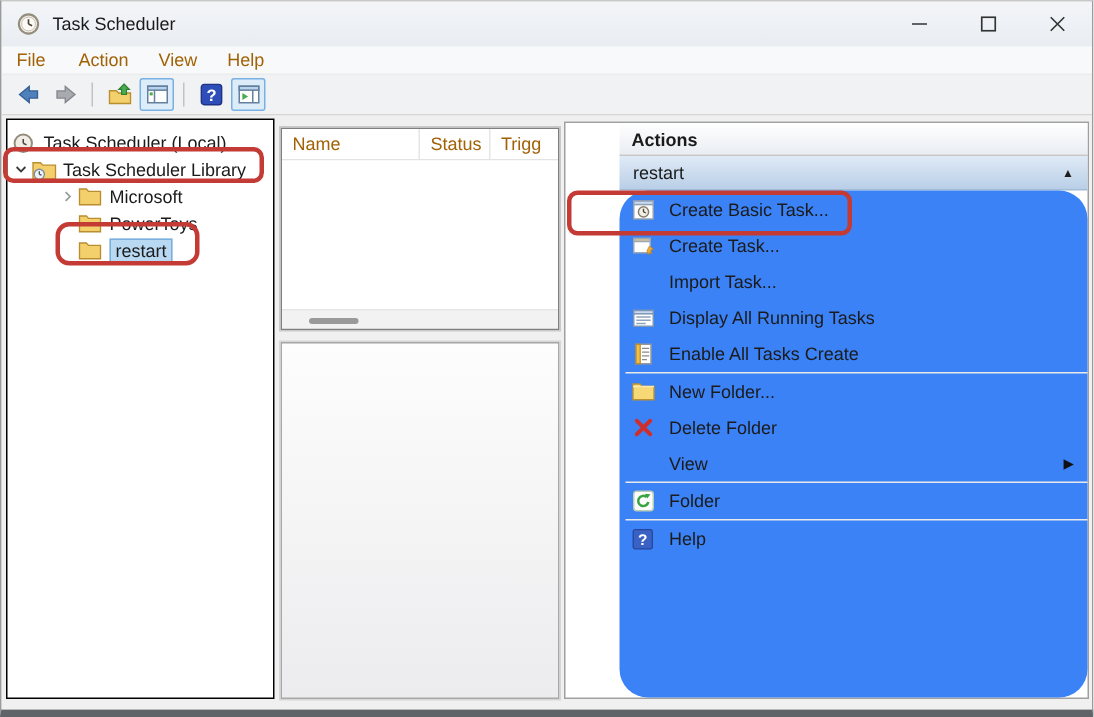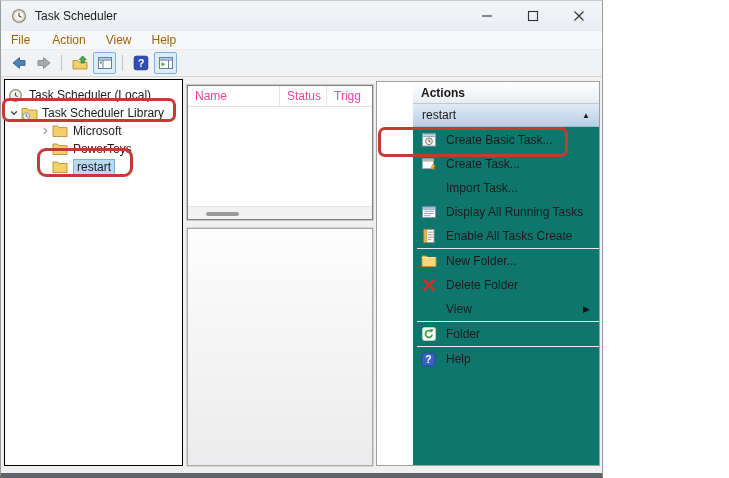--- a/index.html
+++ b/index.html
@@ -1,20 +1,20 @@
 <!DOCTYPE html>
 <html><head>
 <meta charset="utf-8">
 <style>
   * { margin:0; padding:0; box-sizing:border-box; }
   html,body { width:729px; height:478px; background:#fff; }
   body { font-family:"Liberation Sans", sans-serif; }
 
   .window {
-    position:relative; width:603px; height:478px;
+    position:relative; width:729px; height:478px;
     background:#f0f0f0;
     border-left:1px solid #9b9b9b; border-right:1px solid #9b9b9b;
     border-bottom:5px solid #606468; border-top:1px solid #c8c8c8;
     overflow:hidden;
   }
 
   
   .titlebar {
     height:30px; display:flex; align-items:center;
     background:linear-gradient(#f3f5f8,#e9edf2);
@@ -57,21 +57,21 @@
   .tree-row .t-label { white-space:nowrap; }
   .indent-0 { padding-left:3px; }
   .indent-1 { padding-left:1px; }
   .indent-2 { padding-left:32px; }
   .sel-label { background:#b9d9f3; border:1px solid #79b0dd; padding:0 3px; }
 
   
   .task-list {
     position:absolute; left:186px; top:8px; width:186px; height:135px;
     background:#fff; border:1px solid #7f7f7f; outline:1px solid #c9c9c9;
-    display:flex; flex-direction:column; font-size:12px; color:#ec4899;
+    display:flex; flex-direction:column; font-size:12px; color:#a16207;
   }
   .tl-header { height:21px; display:flex; border-bottom:1px solid #e3e3e3; flex:none; }
   .tl-cell { display:flex; align-items:center; padding-left:7px; border-right:1px solid #e6e6e6; overflow:hidden; white-space:nowrap; }
   .tl-cell.c-name { width:92px; }
   .tl-cell.c-status { width:47px; }
   .tl-cell.c-trig { flex:1; border-right:none; }
   .tl-body { flex:1; background:#fff; }
   .tl-hscroll { height:13px; background:#f2f2f2; border-top:1px solid #e6e6e6; position:relative; flex:none; }
   .tl-thumb { position:absolute; left:18px; top:5px; width:33px; height:4px; background:#9a9a9a; border-radius:2px; }
 
@@ -91,21 +91,21 @@
   .actions-title {
     height:22px; flex:none; display:flex; align-items:center; padding-left:8px;
     font-weight:bold; background:linear-gradient(#ffffff,#e9edf2);
     border-bottom:1px solid #c6c6c6;
   }
   .group-bar {
     height:23px; flex:none; display:flex; align-items:center; padding:0 9px;
     background:linear-gradient(#dfeaf6,#b9cfe7); border-bottom:1px solid #a3bcd6;
   }
   .group-arrow { margin-left:auto; font-size:8px; color:#1d1d1d; }
-  .act-list { flex:1; background:#0f766e; padding-top:1px; }
+  .act-list { flex:1; background:#3b82f6; padding-top:1px;border-radius:19px; }
   .act-row { height:24px; display:flex; align-items:center; padding-left:7px; }
   .act-ic { width:17px; height:16px; margin-right:9px; flex:none; display:flex; align-items:center; justify-content:center; }
   .act-sep { height:1px; background:#e9e9e9; margin:0 0 0 4px; }
   .submenu-arrow { margin-left:auto; margin-right:9px; font-size:9px; color:#111; }
 
   
   .redbox { position:absolute; border:3px solid #c43a35; border-radius:7px; pointer-events:none; z-index:50; }
   .redbox-library { left:1px; top:97px; width:174px; height:24px; }
   .redbox-restart { left:36px; top:147px; width:96px; height:29px; border-radius:9px; }
   .redbox-cbt { left:377px; top:126px; width:190px; height:30px; }

